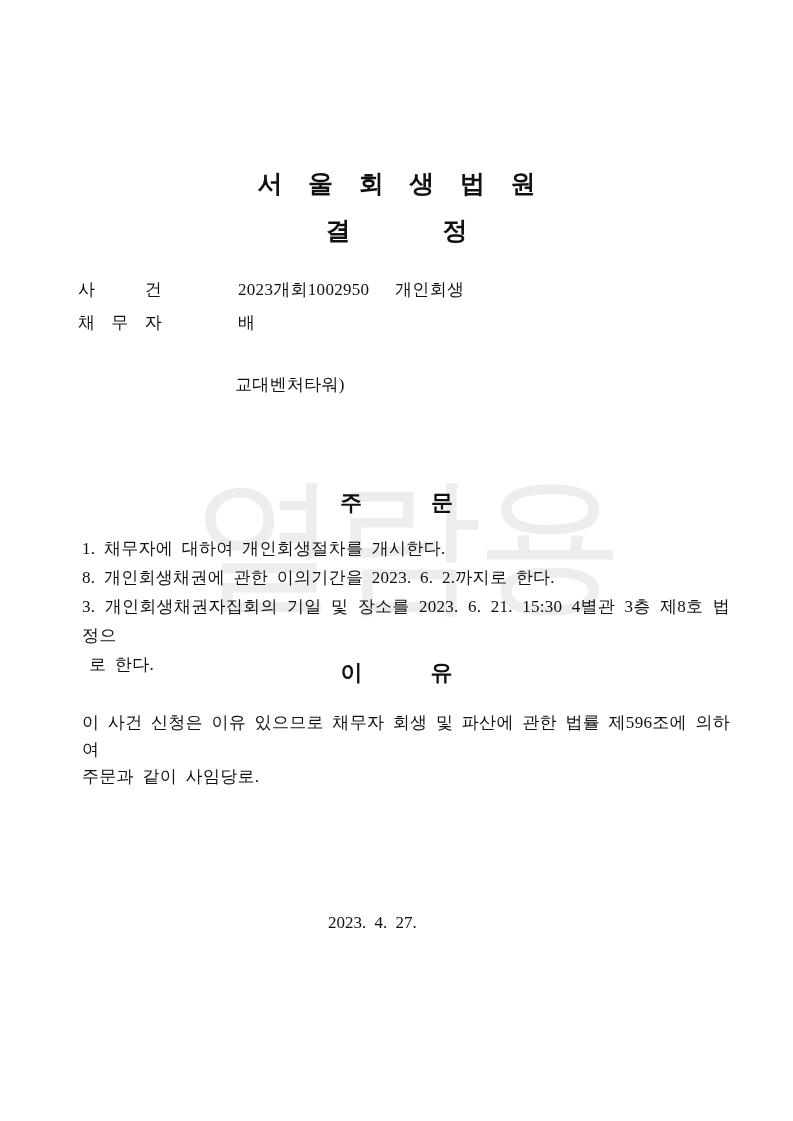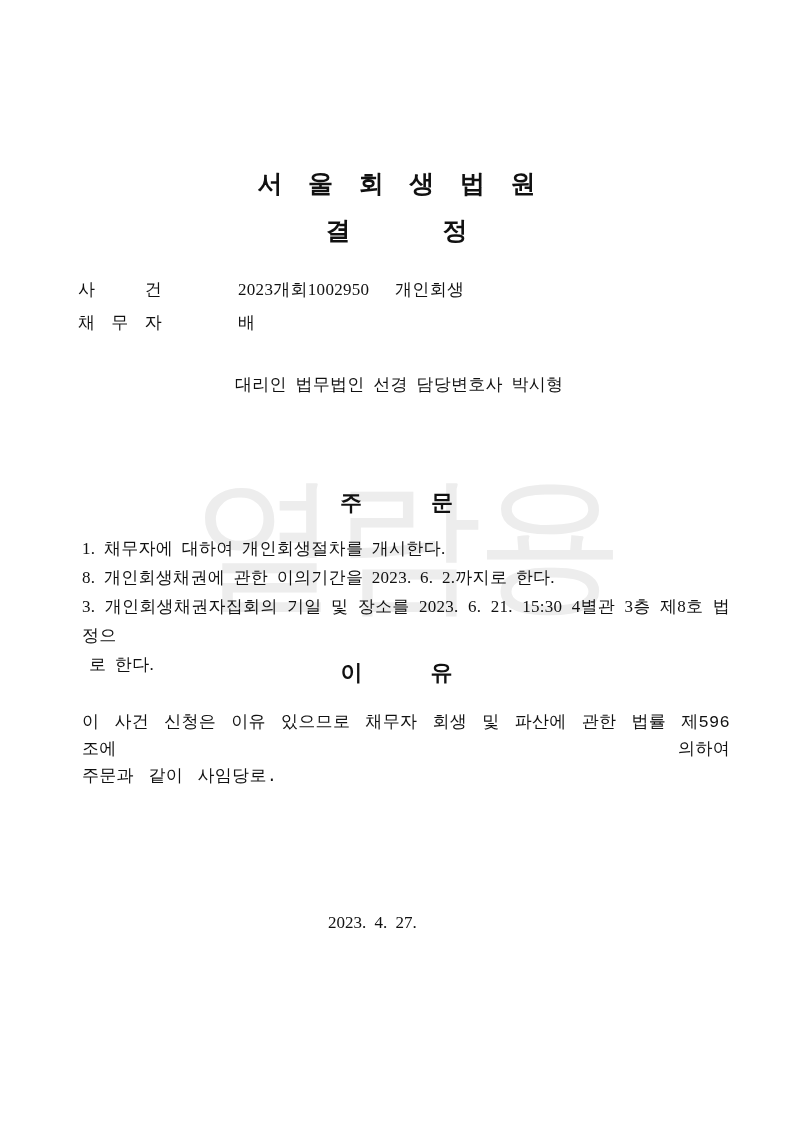--- a/index.html
+++ b/index.html
@@ -91,21 +91,20 @@
   .order-block {
     left: 82px;
     width: 648px;
     line-height: 29px;
   }
   .order-block .line--hang { padding-left: 7px; font-family: Liberation Serif, serif; }
   .reason-block {
     left: 82px;
     width: 648px;
     line-height: 27px;
-    font-family: Liberation Mono, monospace;
   }
   .date-line {
     left: 328px;
     font-size: 17px;
     word-spacing: 4px;
     margin-top: 22px;
   }
 </style>
 </head>
 <body>
@@ -143,21 +142,21 @@
   <div class="layer body-text case-row" style="top:311px; left:0; right:0;">
     <span class="case-label">
         <span>채</span>
         <span>무</span>
         <span>자</span>
       </span>
     <span class="case-value">배</span>
   </div>
 
   <div class="layer body-text service-block" style="top:374px;">
-    <div class="line">대리인 법무법인 선경 담당변호사 박시형</div>
+    <div class="line">교대벤처타워)</div>
   </div>
 
   <div class="layer centered" style="top:491px;">
     <span class="spread h-sect w-order">
         <span>주</span>
         <span>문</span>
       </span>
   </div>
 
   <div class="layer body-text order-block" style="top:534px;">

